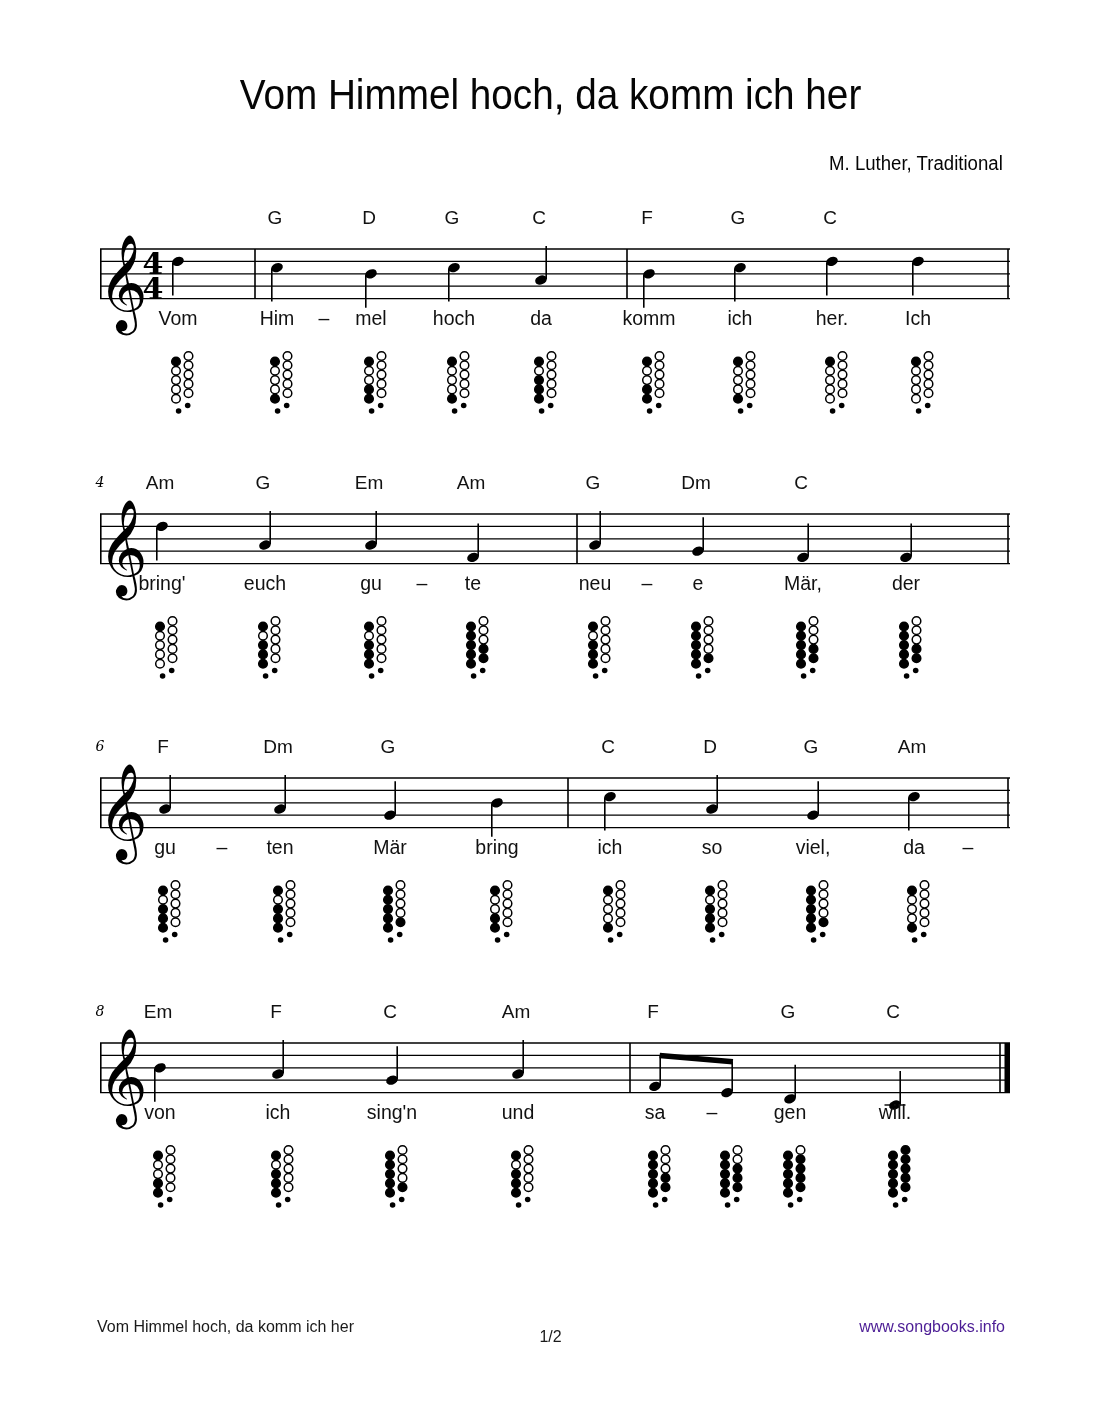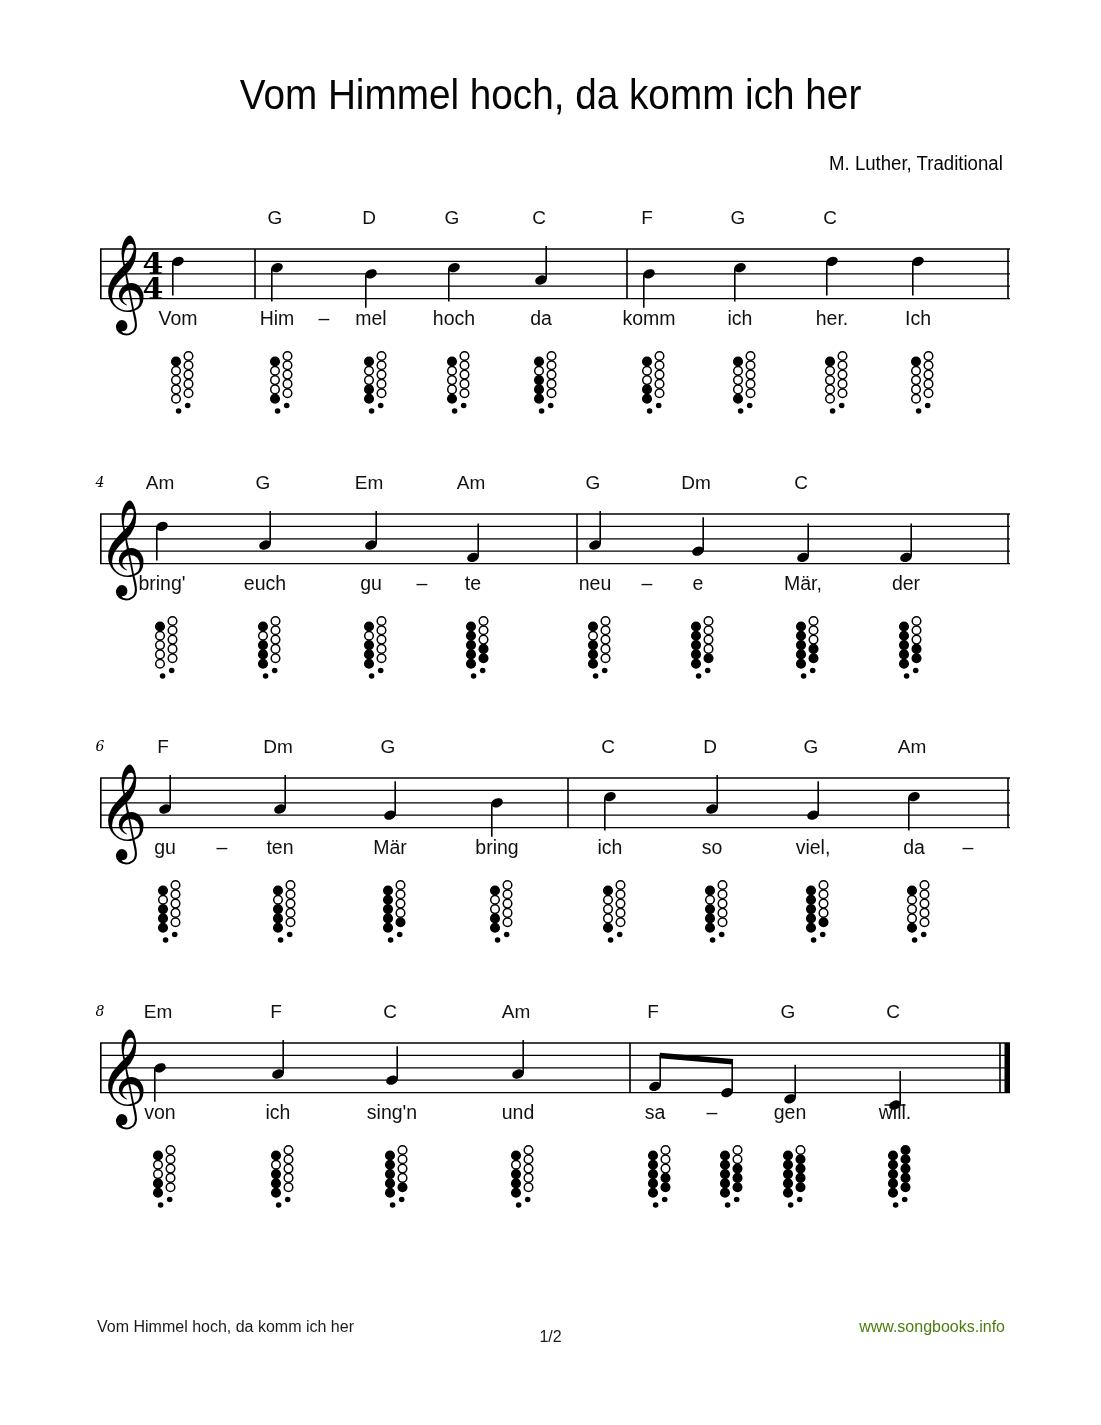--- a/index.html
+++ b/index.html
@@ -5,21 +5,21 @@
   html,body{margin:0;padding:0;background:#fff;}
   body{width:1101px;height:1425px;position:relative;font-family:"Liberation Sans",sans-serif;color:#000;overflow:hidden;}
   .page{position:absolute;inset:0;background:#ffffff;}
   .title{position:absolute;top:70px;left:0;width:100%;text-align:center;font-size:43px;font-weight:300;
          letter-spacing:0px;transform:scaleX(.9);transform-origin:center;white-space:nowrap;color:#050505;}
   .composer{position:absolute;top:152px;right:98px;font-size:20px;font-weight:300;transform:scaleX(.93);
             transform-origin:right;white-space:nowrap;color:#050505;}
   .footer{position:absolute;top:1318px;left:0;width:1101px;font-size:16px;font-weight:300;color:#1a1a1a;}
   .footer .f-left{position:absolute;left:97px;top:0;}
   .footer .f-center{position:absolute;left:0;width:100%;text-align:center;top:10px;}
-  .footer .f-right{position:absolute;right:96px;top:0;color:#4d7c0f;text-decoration:none;}
+  .footer .f-right{position:absolute;right:96px;top:0;color:#4c1d95;text-decoration:none;}
   svg text{font-family:"Liberation Sans",sans-serif;}
   svg .chord{font-size:19px;font-weight:300;fill:#111;}
   svg .lyric{font-size:19.5px;font-weight:300;fill:#111;}
   svg .mnum{font-family:"DejaVu Serif",serif;font-style:italic;font-size:14px;fill:#000;}
   svg .tsig{font-family:"DejaVu Serif",serif;font-weight:bold;font-size:30px;fill:#000;}
   svg .clef{font-family:"DejaVu Sans",sans-serif;font-size:84px;fill:#000;}
 </style>
 </head>
 <body>
 

